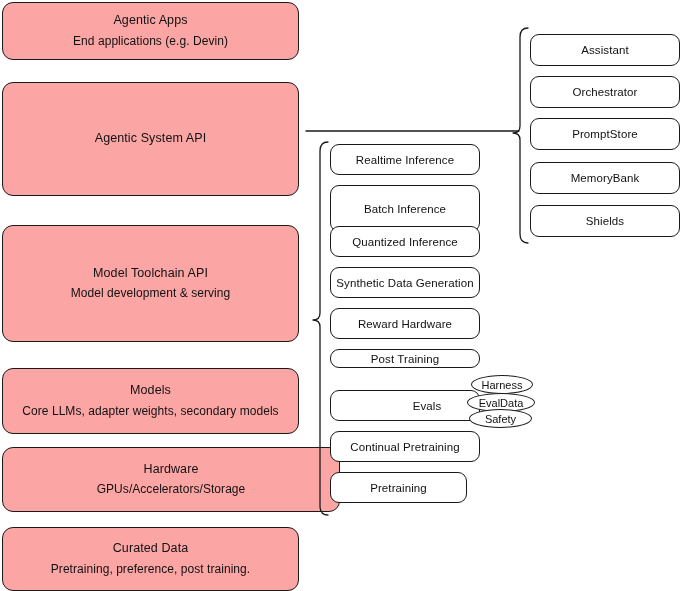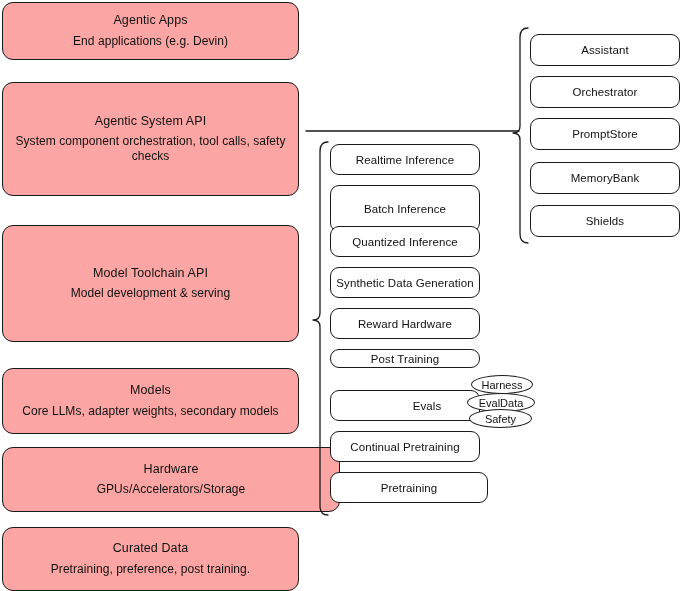--- a/index.html
+++ b/index.html
@@ -104,21 +104,20 @@
     <path d="M 328 142 q -8 0 -8 9 L 320 313 q 0 7 -7 7 q 7 0 7 7 L 320 506 q 0 9 8 9"></path>
   </svg>
 
   <div class="box" style="left: 2px; top: 2px; width: 297px; height: 58px;">
     <div class="title">Agentic Apps</div>
     <div class="subtitle">End applications (e.g. Devin)</div>
   </div>
 
   <div class="box" style="left: 2px; top: 82px; width: 297px; height: 114px;">
     <div class="title">Agentic System API</div>
-    <div class="subtitle">System component orchestration, tool calls, safety checks</div>
   </div>
 
   <div class="box" style="left: 2px; top: 225px; width: 297px; height: 117px;">
     <div class="title">Model Toolchain API</div>
     <div class="subtitle">Model development &amp; serving</div>
   </div>
 
   <div class="box" style="left: 2px; top: 368px; width: 297px; height: 66px;">
     <div class="title">Models</div>
     <div class="subtitle">Core LLMs, adapter weights, secondary models</div>
@@ -135,21 +134,21 @@
   </div>
 
   <div class="chip" style="left: 330px; top: 144px; width: 150px; height: 31px;">Realtime Inference</div>
   <div class="chip" style="left: 330px; top: 185px; width: 150px; height: 47px;">Batch Inference</div>
   <div class="chip" style="left: 330px; top: 226px; width: 150px; height: 31px;">Quantized Inference</div>
   <div class="chip" style="left: 330px; top: 267px; width: 150px; height: 31px;">Synthetic Data Generation</div>
   <div class="chip" style="left: 330px; top: 308px; width: 150px; height: 31px;">Reward Hardware</div>
   <div class="chip" style="left: 330px; top: 349px; width: 150px; height: 19px;">Post Training</div>
   <div class="chip" style="left: 330px; top: 390px; width: 150px; height: 31px; padding-left: 44px;">Evals</div>
   <div class="chip" style="left: 330px; top: 431px; width: 150px; height: 31px;">Continual Pretraining</div>
-  <div class="chip" style="left: 330px; top: 472px; width: 158px; height: 31px;">Pretraining</div>
+  <div class="chip" style="left: 330px; top: 472px; width: 137px; height: 31px;">Pretraining</div>
 
   <div class="pill" style="left: 471px; top: 375px; width: 62px; height: 19px;">Harness</div>
   <div class="pill" style="left: 467px; top: 393px; width: 68px; height: 19px;">EvalData</div>
   <div class="pill" style="left: 469px; top: 409px; width: 63px; height: 19px;">Safety</div>
 
   <div class="chip" style="left: 530px; top: 34px; width: 150px; height: 32px;">Assistant</div>
   <div class="chip" style="left: 530px; top: 76px; width: 150px; height: 32px;">Orchestrator</div>
   <div class="chip" style="left: 530px; top: 118px; width: 150px; height: 32px;">PromptStore</div>
   <div class="chip" style="left: 530px; top: 162px; width: 150px; height: 32px;">MemoryBank</div>
   <div class="chip" style="left: 530px; top: 205px; width: 150px; height: 32px;">Shields</div>

